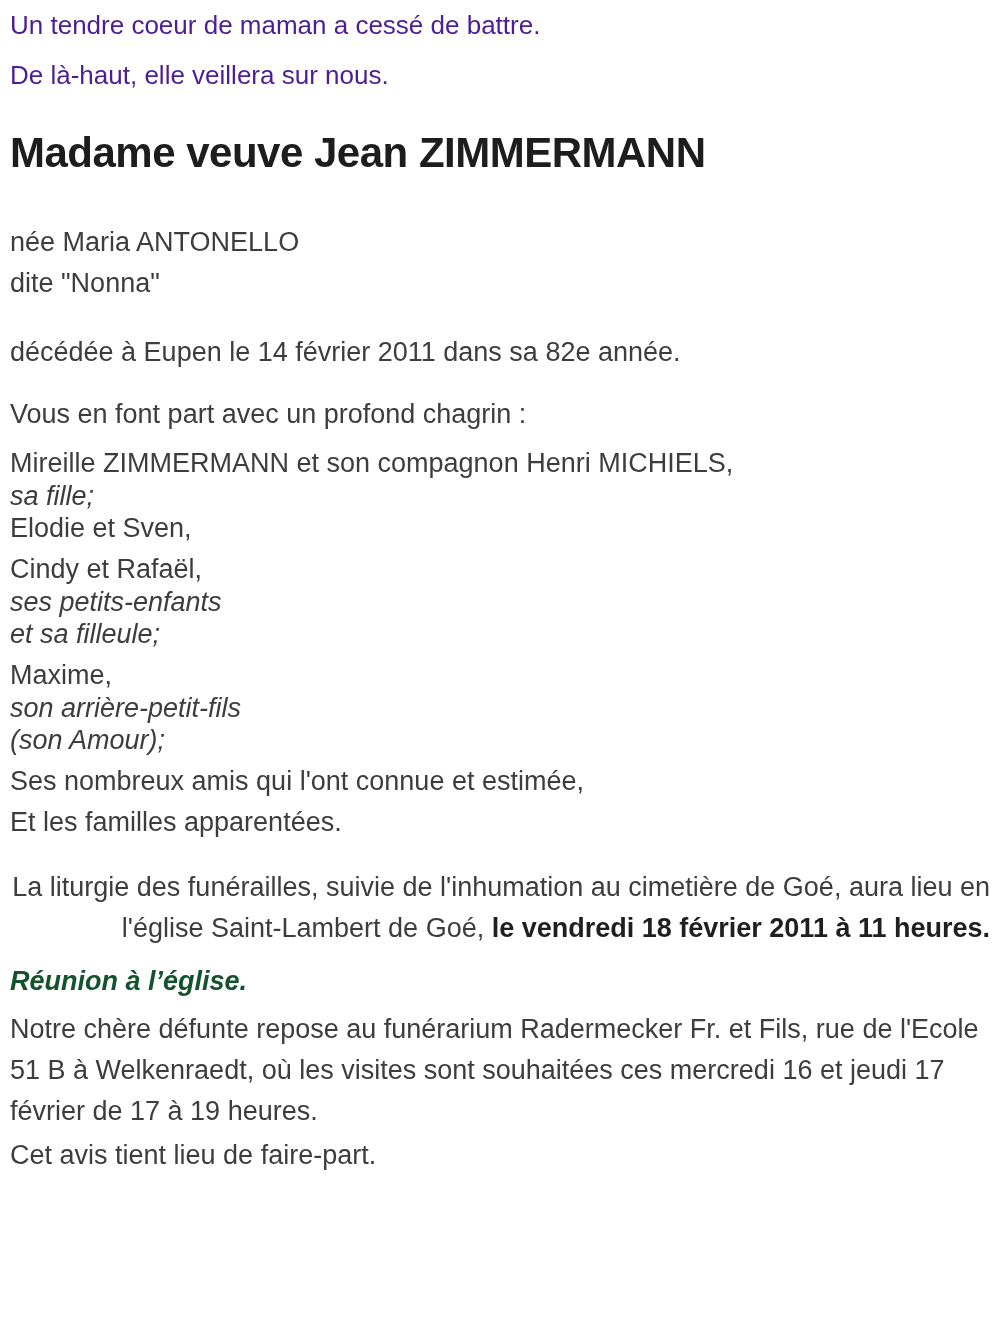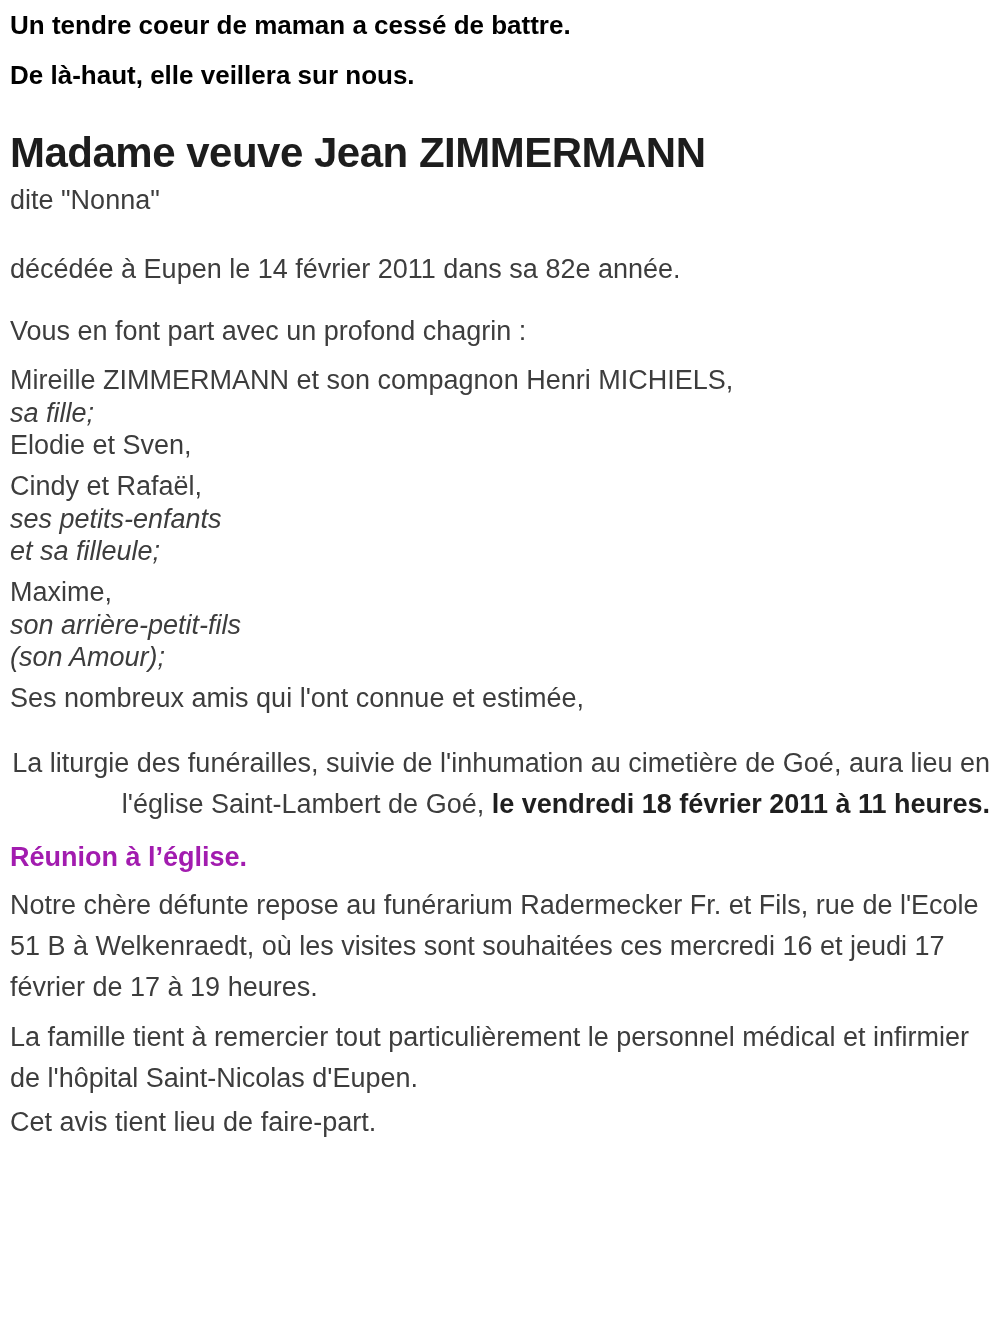--- a/index.html
+++ b/index.html
@@ -13,24 +13,24 @@
     overflow: hidden;
     font-family: "Liberation Sans", sans-serif;
     color: #3d3d3d;
     -webkit-font-smoothing: antialiased;
   }
   .page {
     padding: 0 10px;
     position: relative;
   }
   .epigraph-line {
-    font-weight: 700;
+    font-weight: 400;
     font-size: 26px;
     line-height: 50px;
-    color: #000000;
+    color: #4c1d95;
   }
   .deceased-title {
     font-weight: 700;
     font-size: 42px;
     line-height: 54px;
     margin-top: 26px;
     letter-spacing: -0.5px;
     color: #1d1d1d;
   }
   .line {
@@ -54,58 +54,60 @@
   .ceremony .bold-date,
   strong, b {
     font-weight: 700;
     color: #1f1f1f;
   }
   .meeting-notice {
     margin-top: 12px;
     font-weight: 700;
     font-size: 27px;
     line-height: 41px;
-    color: #a21caf;
+    color: #14532d;
+    font-style: italic;
   }
   .visitation { margin-top: 7px; }
   .acknowledgement { margin-top: 9px; }
   .closing { margin-top: 3px; }
 </style>
 </head>
 <body>
 
 <div class="page">
 
   <div class="epigraph-line">Un tendre coeur de maman a cessé de battre.</div>
   <div class="epigraph-line">De là-haut, elle veillera sur nous.</div>
 
-  <h1 class="deceased-title" style="margin-bottom:0;">Madame veuve Jean ZIMMERMANN</h1>
+  <h1 class="deceased-title" style="margin-bottom:17px;">Madame veuve Jean ZIMMERMANN</h1>
 
+  <div class="line maiden-name">née Maria ANTONELLO</div>
   <div class="line">dite "Nonna"</div>
 
   <div class="line death-statement">décédée à Eupen le 14 février 2011 dans sa 82e année.</div>
 
   <div class="line announcement-intro">Vous en font part avec un profond chagrin :</div>
 
   <div class="mourners">
     <div class="line">Mireille ZIMMERMANN et son compagnon Henri MICHIELS,</div>
     <div class="line m-rel tight">sa fille;</div>
     <div class="line">Elodie et Sven,</div>
     <div class="line">Cindy et Rafaël,</div>
     <div class="line m-rel tight">ses petits-enfants</div>
     <div class="line m-rel">et sa filleule;</div>
     <div class="line">Maxime,</div>
     <div class="line m-rel tight">son arrière-petit-fils</div>
     <div class="line m-rel">(son Amour);</div>
     <div class="line">Ses nombreux amis qui l'ont connue et estimée,</div>
+    <div class="line">Et les familles apparentées.</div>
   </div>
 
   <p class="para ceremony" style="margin:24px 0 0 0;text-align:right;"><span>La liturgie des funérailles, suivie de l'inhumation au cimetière de Goé, aura lieu en l'église Saint-Lambert de Goé, </span><span class="bold-date">le vendredi 18 février 2011 à 11 heures.</span></p>
 
   <div class="meeting-notice">Réunion à l’église.</div>
 
   <p class="para visitation" style="margin:7px 0 0 0;">Notre chère défunte repose au funérarium Radermecker Fr. et Fils, rue de l'Ecole 51 B à Welkenraedt, où les visites sont souhaitées ces mercredi 16 et jeudi 17 février de 17 à 19 heures.</p>
 
-  <p class="para acknowledgement" style="margin:9px 0 0 0;">La famille tient à remercier tout particulièrement le personnel médical et infirmier de l'hôpital Saint-Nicolas d'Eupen.</p>
 
   <p class="para closing" style="margin:3px 0 0 0;">Cet avis tient lieu de faire-part.</p>
 
 </div>
 
 </body></html>

